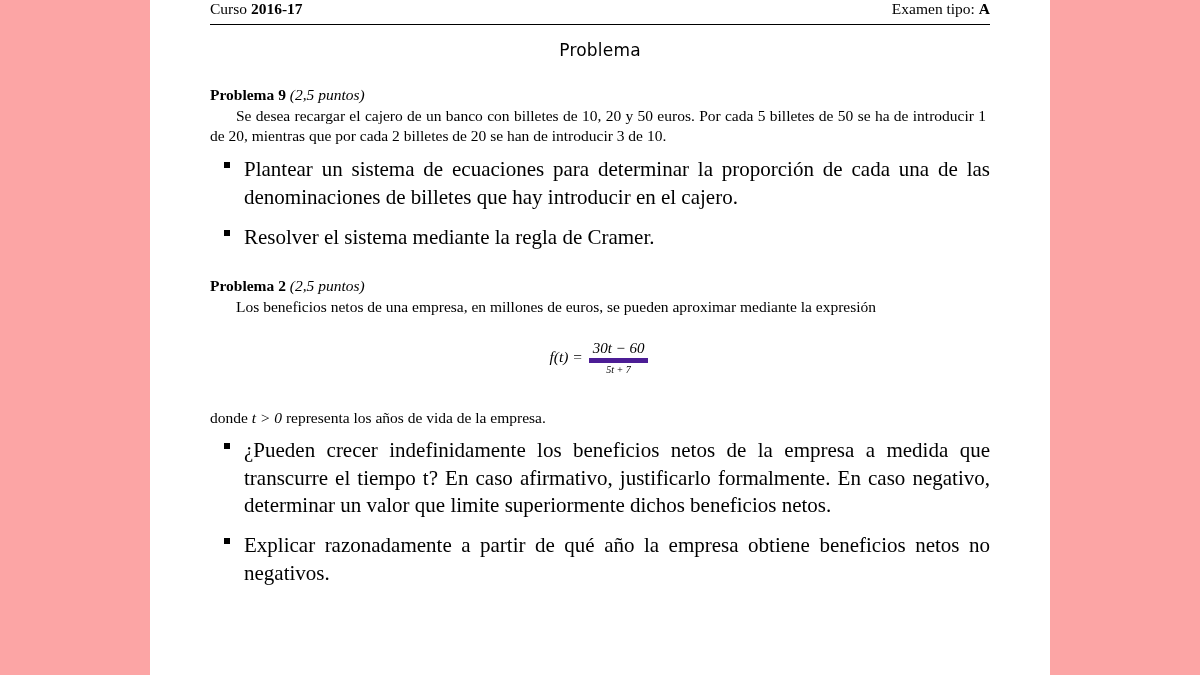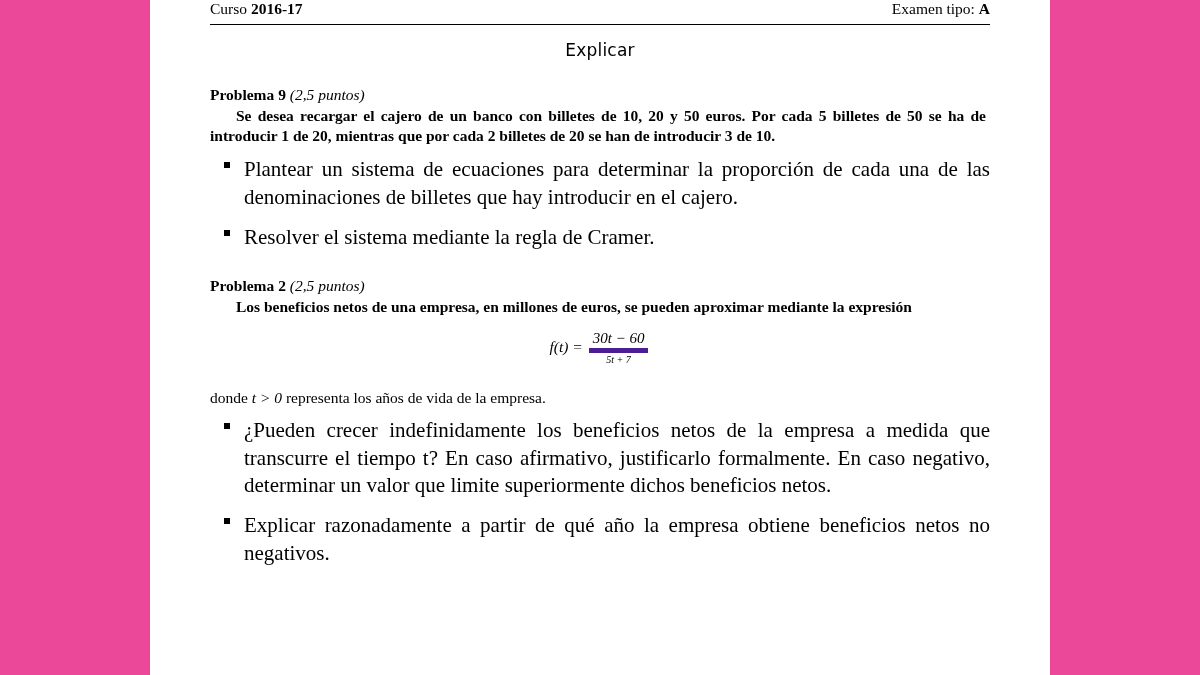--- a/index.html
+++ b/index.html
@@ -10,21 +10,21 @@
   body {
     width: 1200px;
     height: 675px;
     overflow: hidden;
     font-family: "Liberation Serif", serif;
   }
   .viewport {
     position: relative;
     width: 1200px;
     height: 675px;
-    background: #ec4899;
+    background: #fca5a5;
   }
   .page {
     position: absolute;
     left: 150px;
     top: 0;
     width: 900px;
     height: 675px;
     background: #ffffff;
     color: #000000;
     box-sizing: border-box;
@@ -85,21 +85,20 @@
   .prob-head .ph-points {
     font-style: italic;
   }
   p.body-par {
     font-size: 15.5px;
     line-height: 1.3;
     margin: 2px 4px 0 0;
     text-align: justify;
     text-indent: 26px;
     hyphens: auto;
-    font-weight: bold;
   }
   ul.items {
     list-style: none;
     margin: 10px 0 0 0;
     padding: 0 0 0 34px;
   }
   ul.items li {
     position: relative;
     font-size: 21px;
     line-height: 1.3;
@@ -124,21 +123,21 @@
     text-align: center;
     font-size: 15.5px;
   }
   .formula .fx {
     font-style: italic;
   }
   .frac {
     display: inline-block;
     vertical-align: middle;
     text-align: center;
-    margin: 2px 2px;
+    margin: 12px 2px;
     position: relative;
     top: -1px;
   }
   .frac .num {
     display: block;
     padding: 0 4px 1px 4px;
     font-size: 15px;
   }
   .frac .den {
     display: block;
@@ -167,21 +166,21 @@
             </span>
         </div>
         <div class="header-right">
           <span class="hdr-clip">
               <span class="hdr-inner"><span>Examen tipo: </span><b>A</b></span>
             </span>
         </div>
       </div>
       <div class="header-rule"></div>
 
-      <div class="doc-title">Explicar</div>
+      <div class="doc-title">Problema</div>
 
       <div class="prob-head">
         <span class="ph-name">Problema 9</span>
         <span class="ph-points">(2,5 puntos)</span>
       </div>
       <p class="body-par">Se desea recargar el cajero de un banco con billetes de 10, 20 y 50 euros. Por cada 5 billetes de 50 se ha de introducir 1 de 20, mientras que por cada 2 billetes de 20 se han de introducir 3 de 10.</p>
       <ul class="items">
         <li><span class="bullet"></span><span>Plantear un sistema de ecuaciones para determinar la proporción de cada una de las denominaciones de billetes que hay introducir en el cajero.</span></li>
         <li><span class="bullet"></span><span>Resolver el sistema mediante la regla de Cramer.</span></li>
       </ul>

